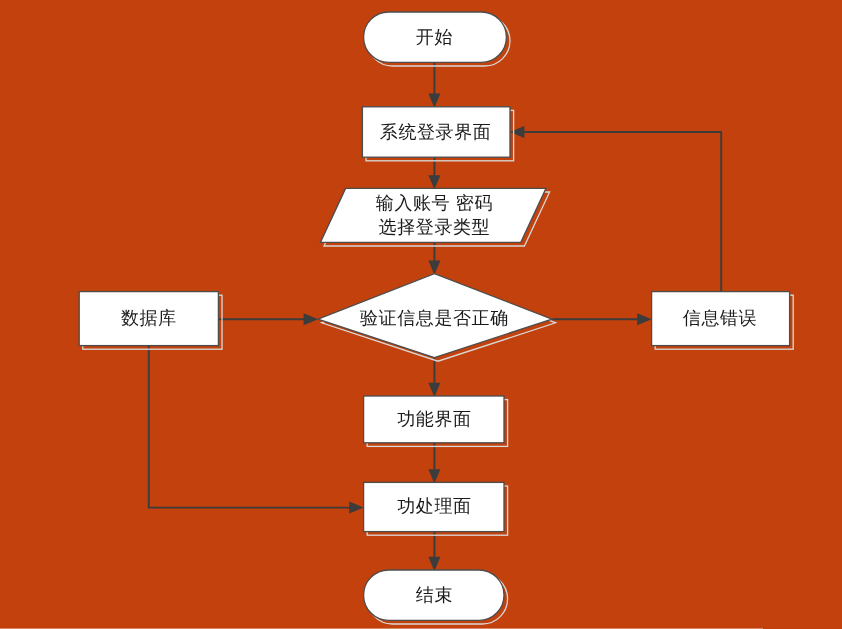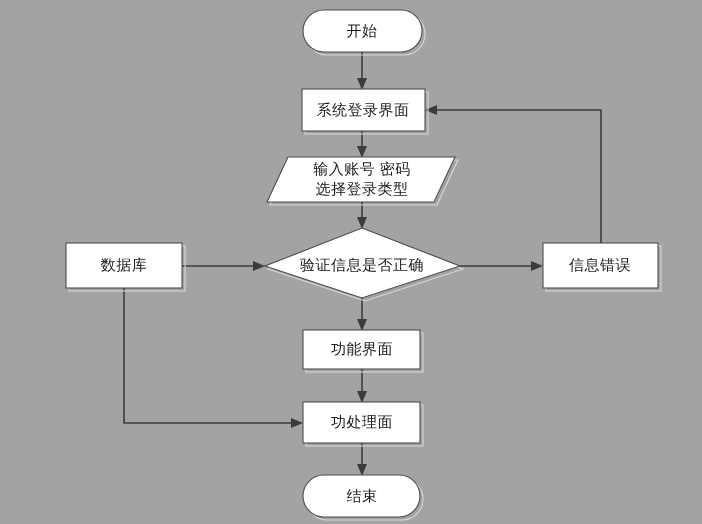--- a/index.html
+++ b/index.html
@@ -7,21 +7,21 @@
     padding: 0;
     background: #ffffff;
   }
   body {
     font-family: "Liberation Sans", "DejaVu Sans", sans-serif;
   }
   #canvas {
     position: relative;
     width: 702px;
     height: 524px;
-    background: #a3a3a3;
+    background: #c2410c;
     overflow: hidden;
   }
   #flow-svg {
     position: absolute;
     left: 0;
     top: 0;
     width: 702px;
     height: 524px;
   }
   .node-shape {

